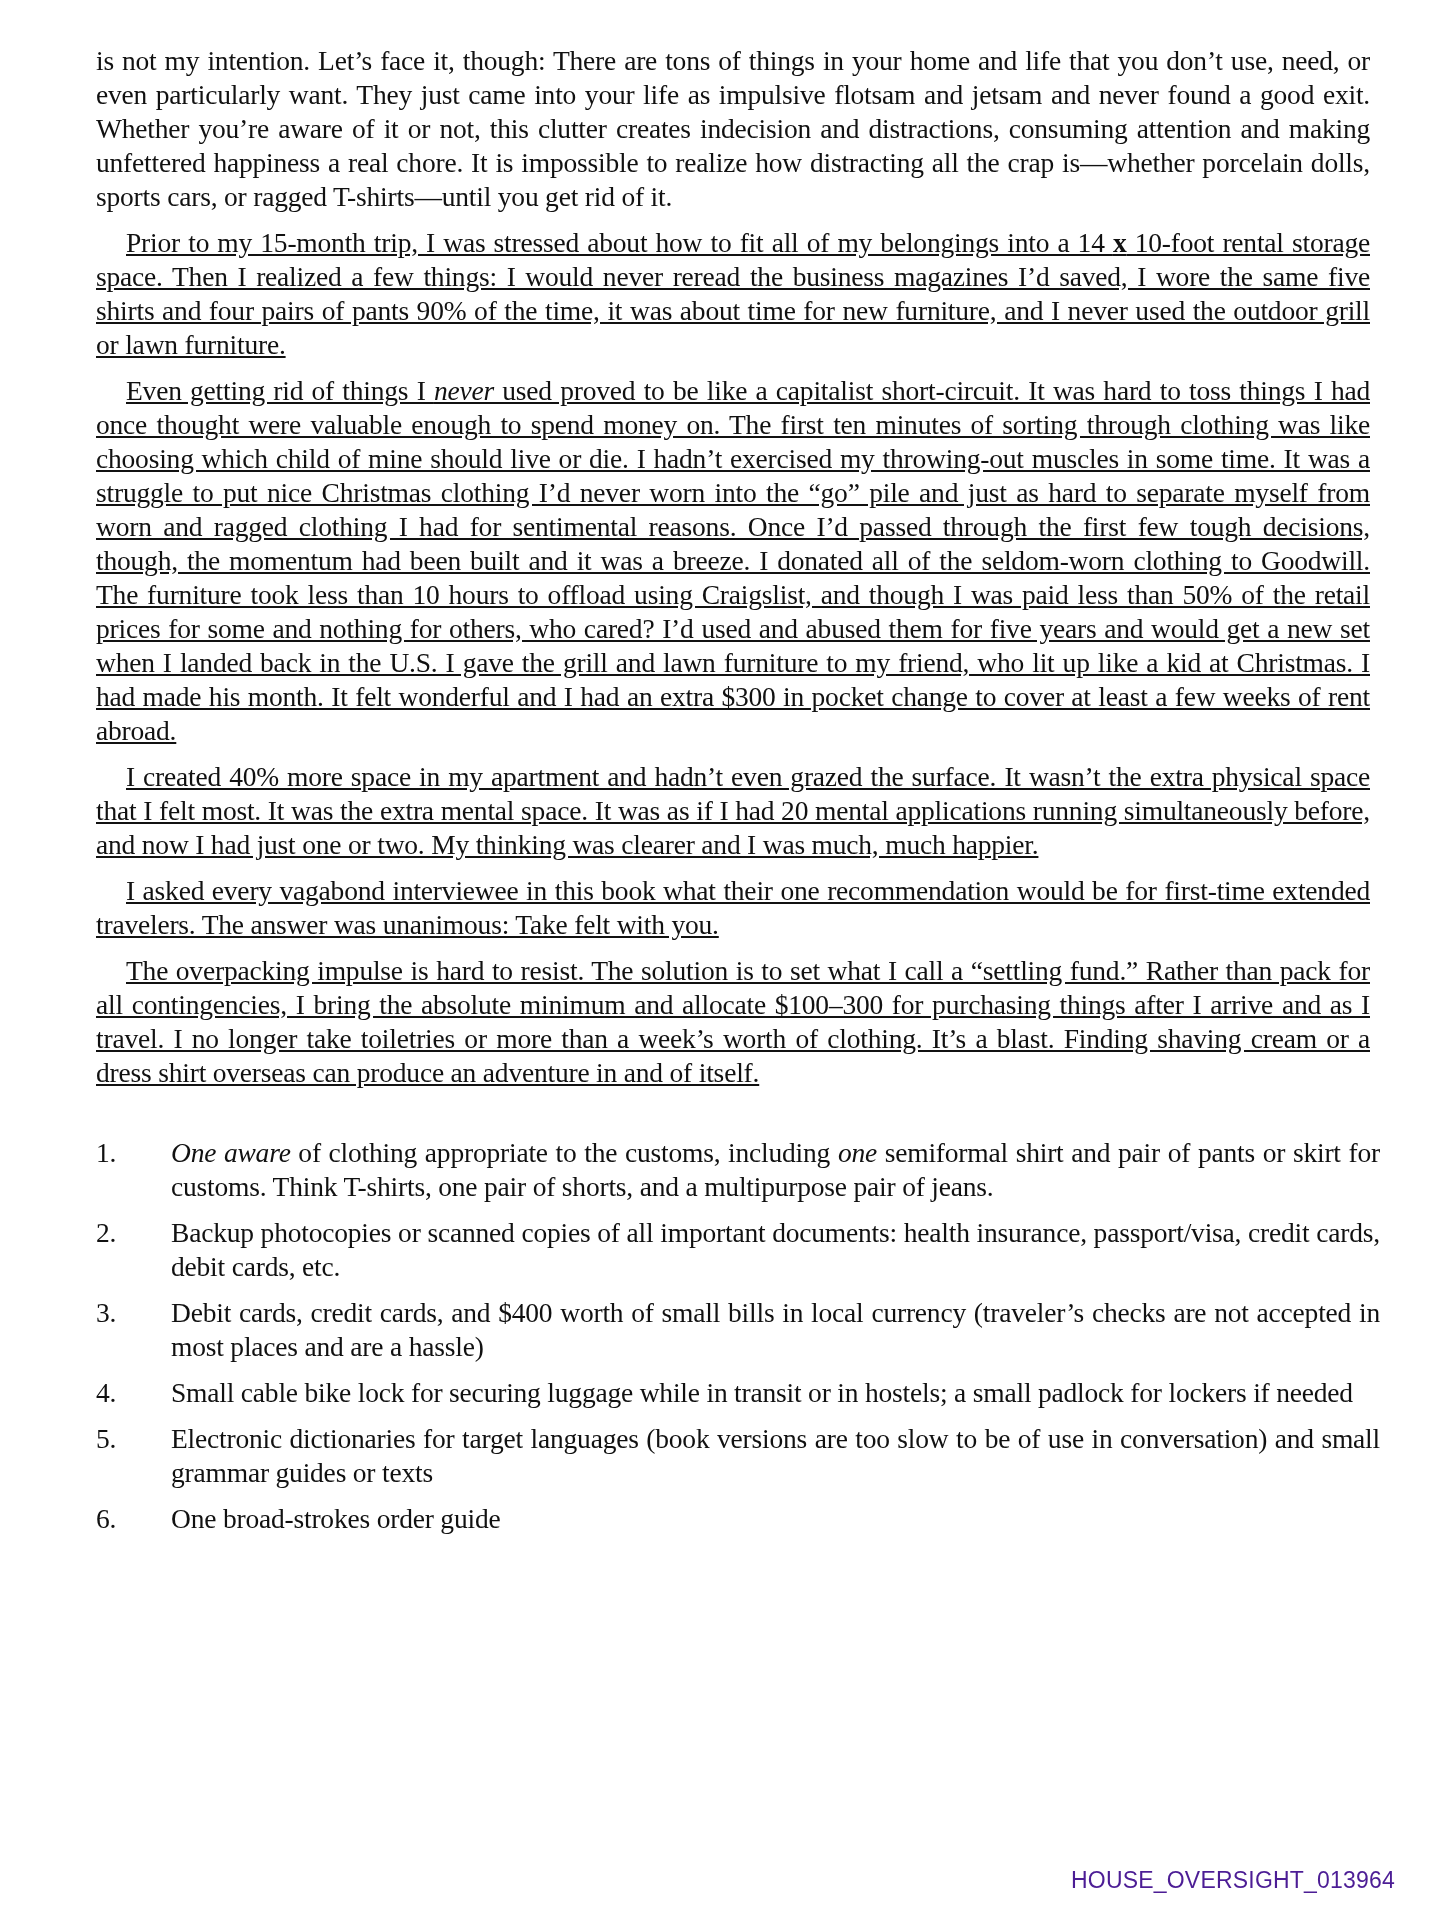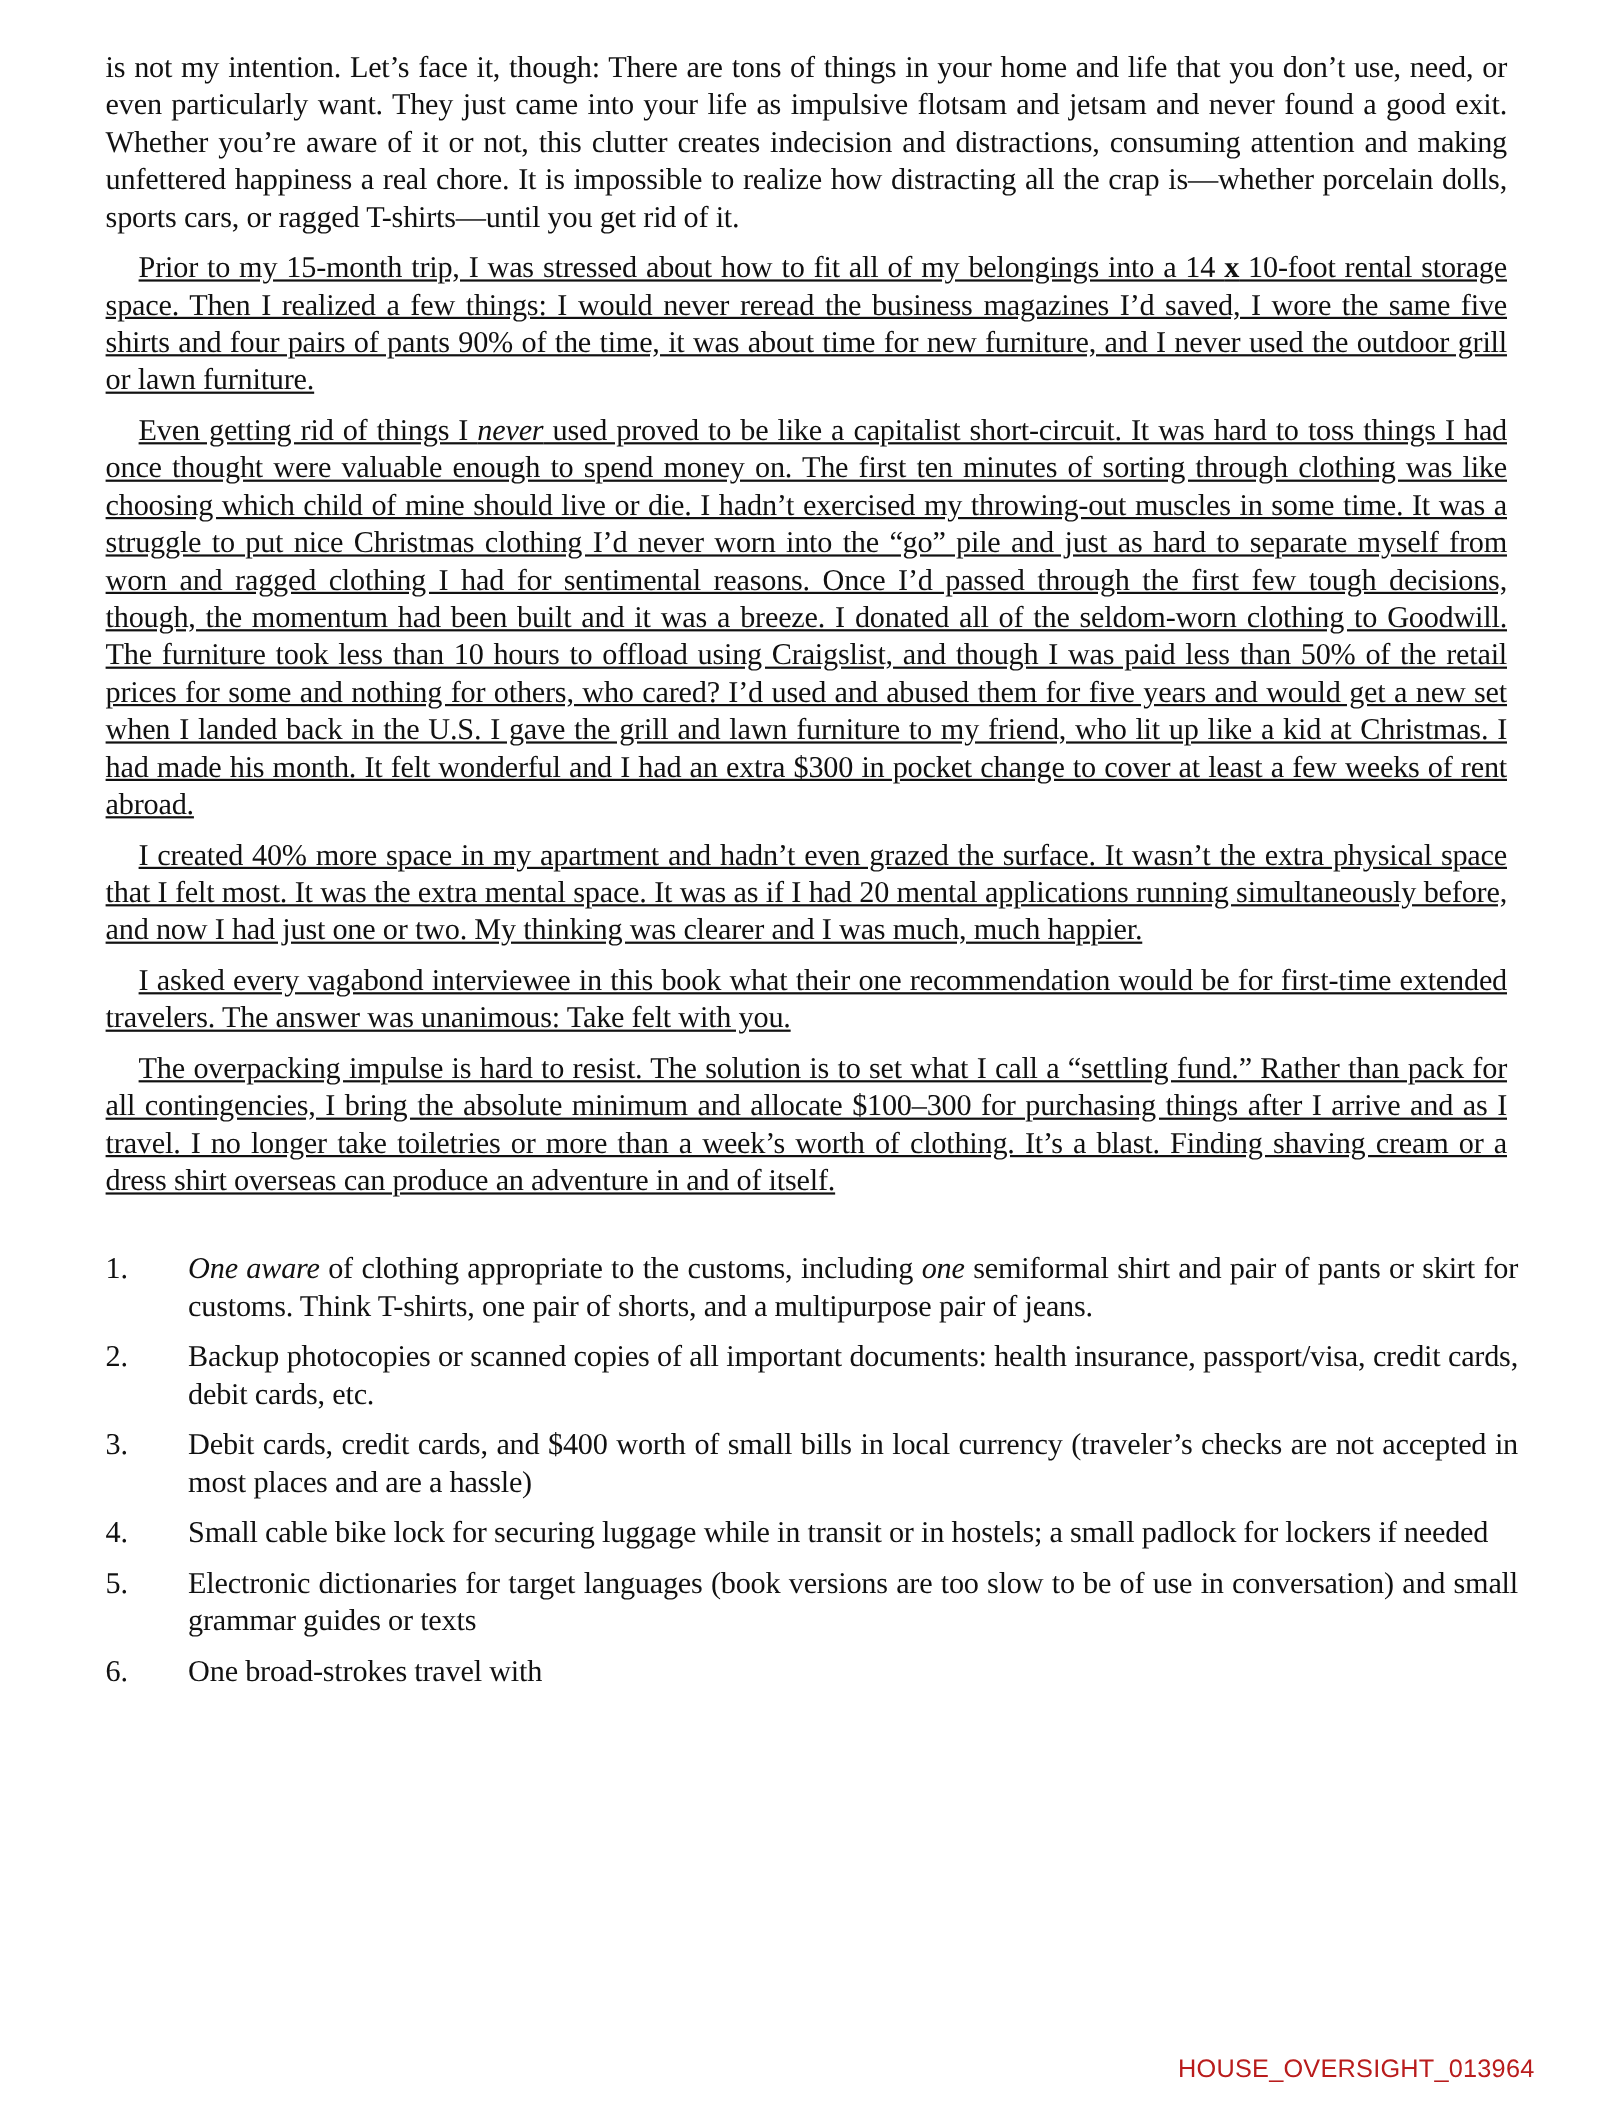--- a/index.html
+++ b/index.html
@@ -61,21 +61,21 @@
     .list-text {
       flex: 1;
       text-align: justify;
     }
     .footer-stamp {
       position: absolute;
       right: 58px;
       top: 1867px;
       font-family: "Liberation Sans", "DejaVu Sans", sans-serif;
       font-size: 23px;
-      color: #b91c1c;
+      color: #4c1d95;
       letter-spacing: 0.2px;
     }
   </style>
 </head>
 <body>
 
 <div class="page">
   <p class="para first">
     <span>is not my intention. Let’s face it, though: There are tons of things in your home and life that you don’t use, need, or even particularly want. They just came into your life as impulsive flotsam and jetsam and never found a good exit. Whether you’re aware of it or not, this clutter creates indecision and distractions, consuming attention and making unfettered happiness a real chore. It is impossible to realize how distracting all the crap is—whether porcelain dolls, sports cars, or ragged T-shirts—until you get rid of it.</span>
   </p>
@@ -117,18 +117,18 @@
     <li class="list-item">
       <span class="list-num">4.</span>
       <span class="list-text">Small cable bike lock for securing luggage while in transit or in hostels; a small padlock for lockers if needed</span>
     </li>
     <li class="list-item">
       <span class="list-num">5.</span>
       <span class="list-text">Electronic dictionaries for target languages (book versions are too slow to be of use in conversation) and small grammar guides or texts</span>
     </li>
     <li class="list-item">
       <span class="list-num">6.</span>
-      <span class="list-text">One broad-strokes travel with</span>
+      <span class="list-text">One broad-strokes order guide</span>
     </li>
   </ol>
 </div>
 
 <div class="footer-stamp">HOUSE_OVERSIGHT_013964</div>
 
 </body></html>

